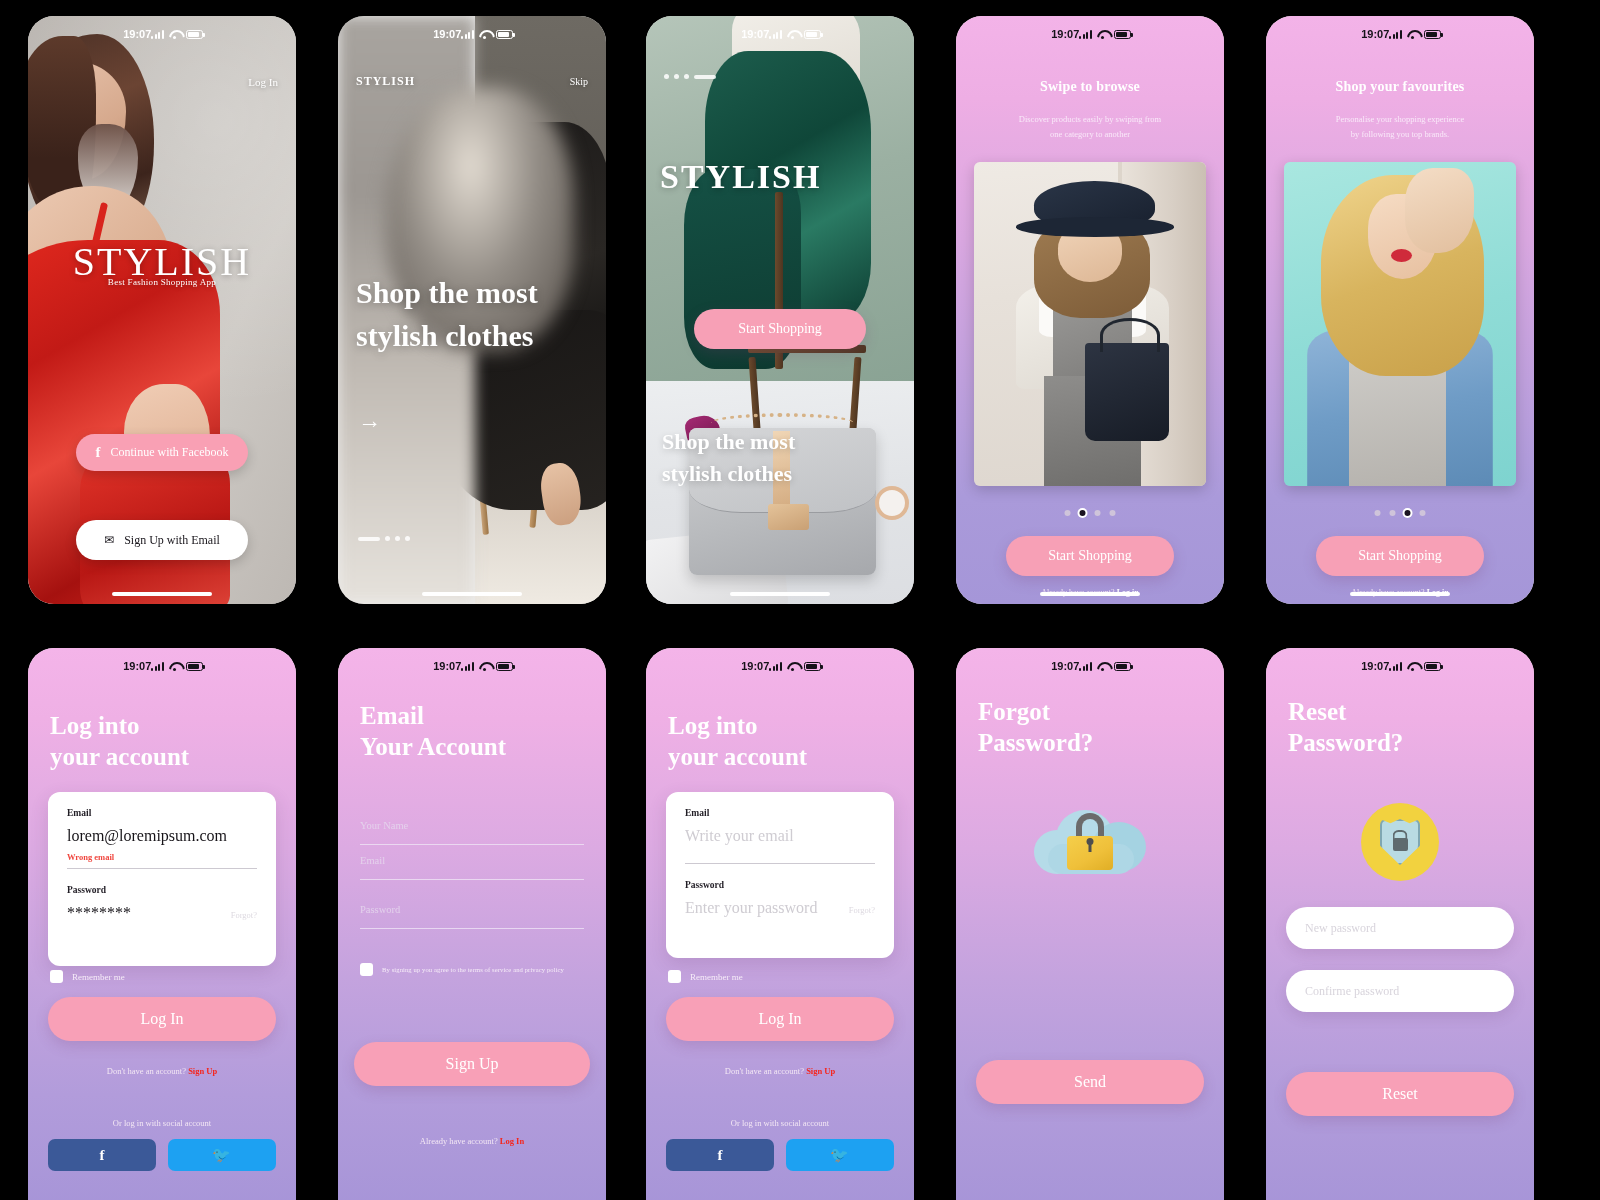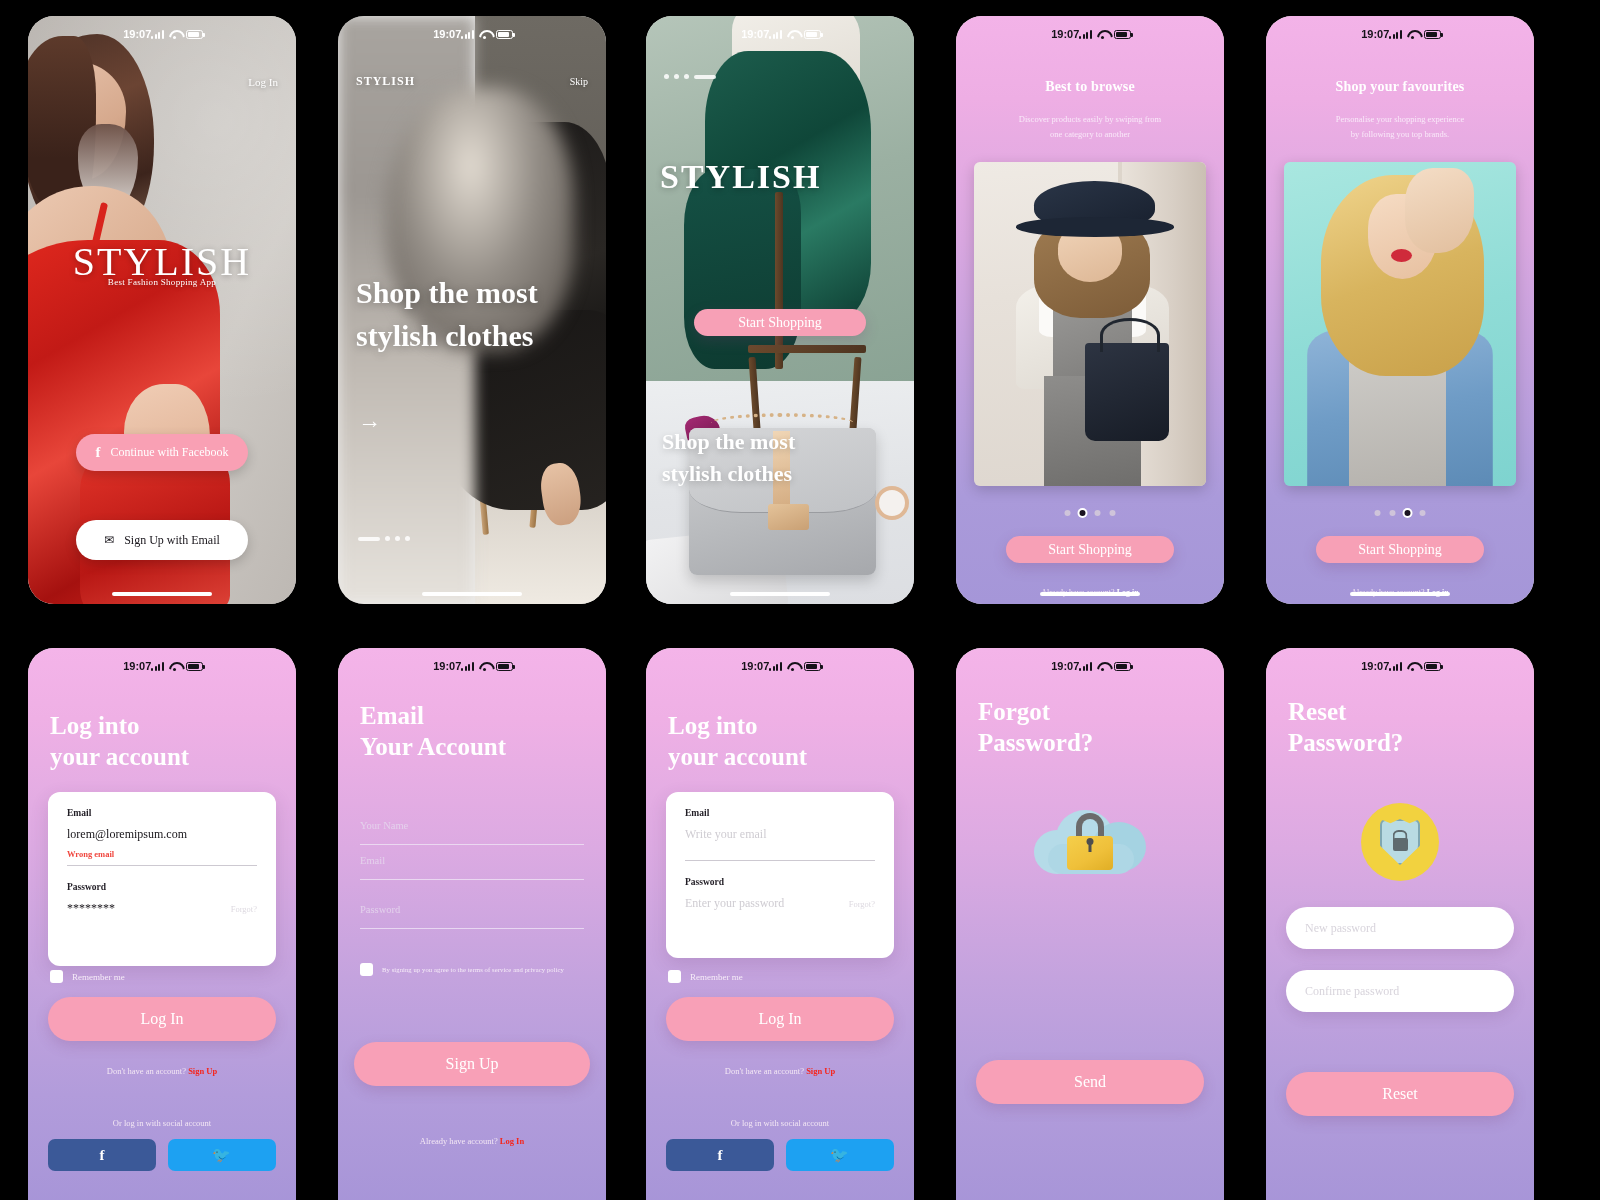--- a/index.html
+++ b/index.html
@@ -377,21 +377,21 @@
   }
   .ob-title {
     position:absolute; left:0; right:0; text-align:center;
     color:#fff; font-size:14px; font-weight:700; letter-spacing:.2px;
   }
   .ob-sub {
     position:absolute; left:24px; right:24px; text-align:center;
     color:#fbeefb; font-size:8.5px; line-height:1.65; opacity:.92;
   }
   .cta {
-    position:absolute; left:50px; right:50px; height:27px;
+    position:absolute; left:50px; right:50px; height:40px;
     background:#f7a0b6; border-radius:22px;
     display:flex; align-items:center; justify-content:center;
     color:#fff; font-size:14px;
     box-shadow:0 5px 14px rgba(120,60,110,.22);
   }
   .have-acct {
     position:absolute; left:0; right:0; text-align:center;
     color:#f4e6f4; font-size:8px;
   }
   .have-acct b { color:#fff; }
@@ -405,21 +405,21 @@
     position:absolute; left:22px; color:#fff; font-weight:700;
     font-size:25px; line-height:1.24;
   }
   .card {
     position:absolute; left:20px; right:20px;
     background:#fff; border-radius:12px;
     box-shadow:0 6px 18px rgba(90,50,100,.16);
     padding:16px 19px;
   }
   .fld-label { font-size:9.5px; color:#211d25; font-weight:700; margin-bottom:9px; }
-  .fld-value { font-size:12px; color:#171419; }
+  .fld-value { font-size:16px; color:#171419; }
   .fld-value.ph { color:#cfccd2; }
   .fld-err { font-size:8.5px; color:#f0473f; font-weight:700; margin-top:7px; }
   .fld-line { height:1px; background:#cdc9d1; margin-top:6px; }
   .fld-row { display:flex; align-items:baseline; justify-content:space-between; }
   .forgot { font-size:8.5px; color:#ddd9e0; }
 
   .uline-fld { position:absolute; left:22px; right:22px; }
   .uline-fld .ph2 { font-size:10.5px; color:#e6d8ee; opacity:.85; }
   .uline-fld .ln { height:1px; background:#efe3f5; opacity:.8; margin-top:13px; }
 
@@ -673,21 +673,21 @@
               <i></i>
               <i></i>
               <i></i>
               <i></i>
             </span>
           <span class="wifi"></span>
           <span class="batt"></span>
         </span>
       </div>
 
-      <div class="ob-title" style="top:63px;">Best to browse</div>
+      <div class="ob-title" style="top:63px;">Swipe to browse</div>
       <div class="ob-sub" style="top:96px;">Discover products easily by swiping from</div>
       <div class="ob-sub" style="top:111px;">one category to another</div>
 
       <div class="ob-card ob4">
         <div class="ob4-door"></div>
         <div class="ob4-jacket"></div>
         <div class="ob4-shirt"></div>
         <div class="ob4-vest"></div>
         <div class="ob4-pants"></div>
         <div class="ob4-hair"></div>

